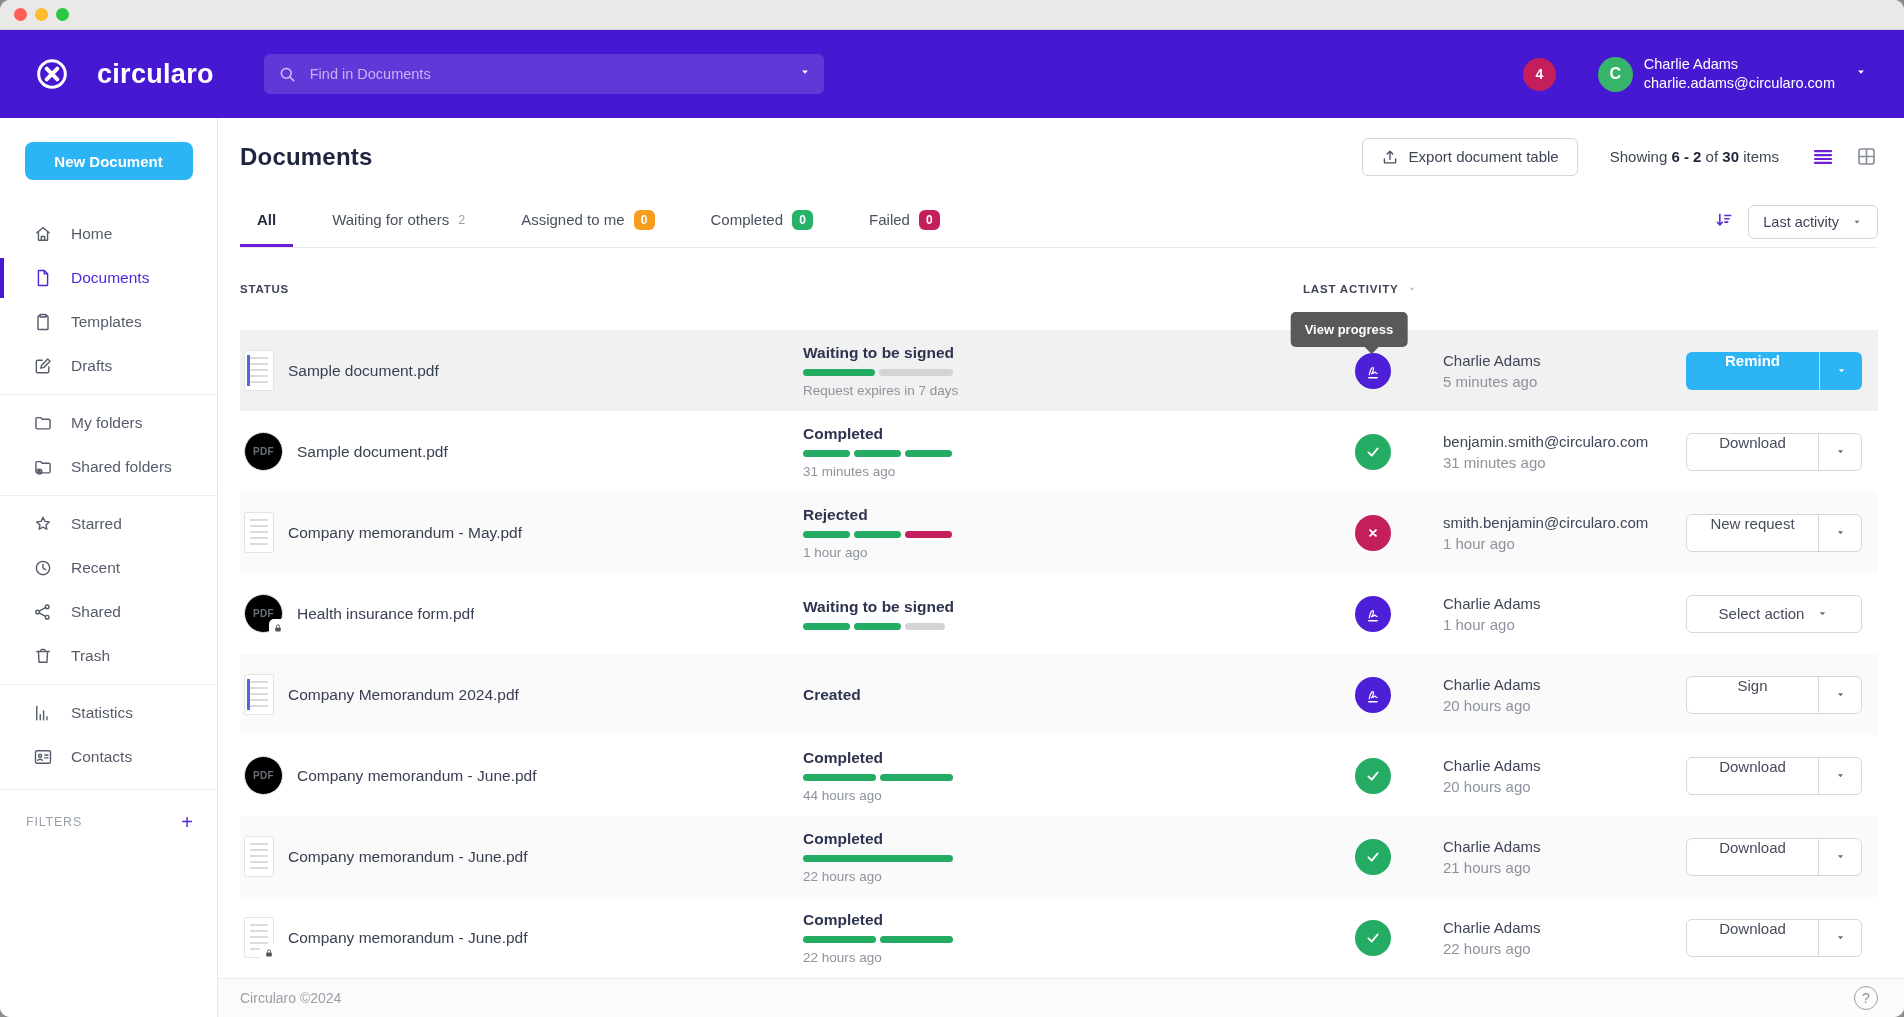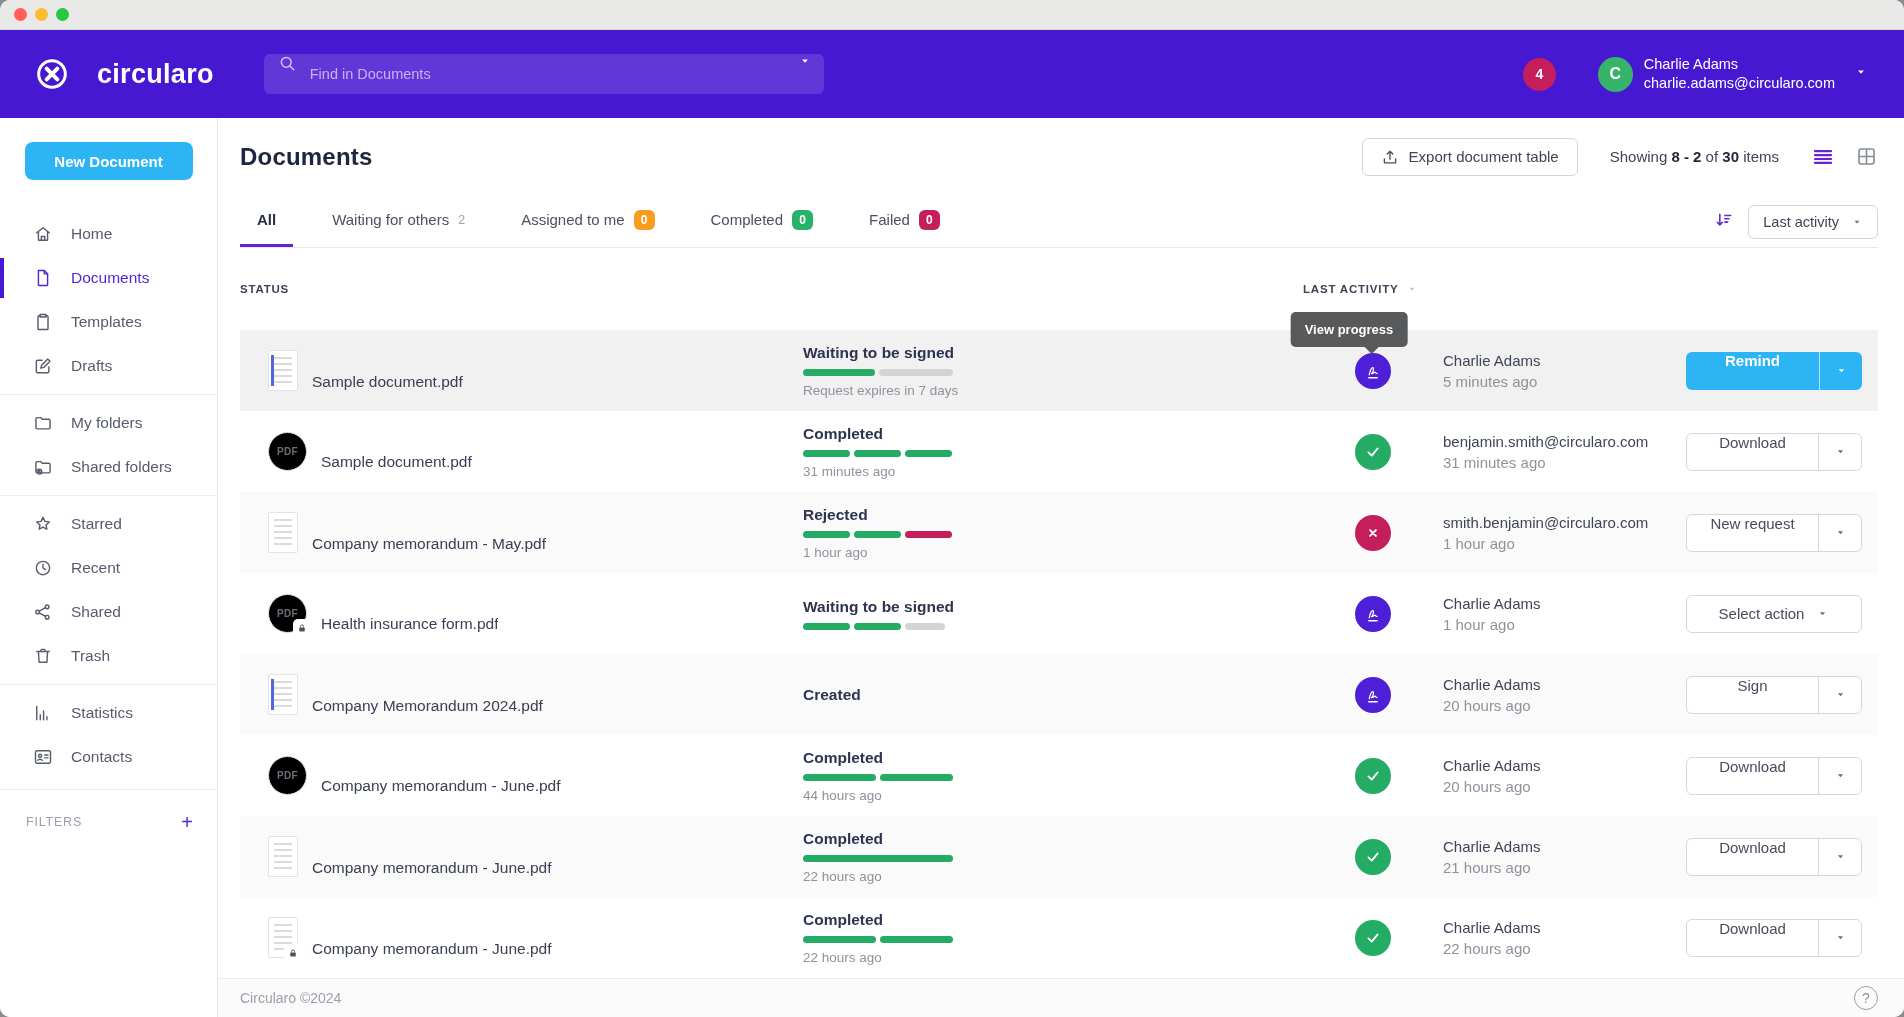--- a/index.html
+++ b/index.html
@@ -9,21 +9,21 @@
   
   .titlebar { height:30px; background:#e9e9e7; border-bottom:1px solid #d4d4d2; display:flex; align-items:center; padding-left:14px; gap:8px; flex:0 0 auto; }
   .light { width:13px; height:13px; border-radius:50%; }
   .light.red{ background:#ff5f57; } .light.yellow{ background:#febc2e; } .light.green{ background:#28c840; }
 
   
   .topbar { height:88px; background:#4718d1; display:flex; align-items:center; padding:0 36px; flex:0 0 auto; }
   .brand { display:flex; align-items:center; gap:29px; }
   .brand svg { width:32px; height:32px; display:block; }
   .brand-name { color:#fff; font-size:27px; font-weight:bold; letter-spacing:.3px; }
-  .searchbar { margin-left:50px; width:560px; height:40px; background:rgba(255,255,255,.14); border-radius:6px; display:flex; padding:0 12px 0 14px; }
+  .searchbar { margin-left:50px; width:560px; height:40px; background:rgba(255,255,255,.14); border-radius:6px; display:flex; align-items:center; padding:0 12px 0 14px; }
   .searchbar svg { width:18px; height:18px; color:#cfc3f7; flex:0 0 auto; }
   .searchbar input { flex:1; margin-left:14px; background:transparent; border:none; outline:none; color:#fff; font-size:14.5px; font-family:"Liberation Sans",sans-serif; }
   .searchbar input::placeholder { color:#c3b4f6; }
   .search-caret svg { width:14px; height:14px; color:#fff; cursor:pointer; }
   .top-right { margin-left:auto; display:flex; align-items:center; gap:42px; }
   .notif-badge { width:33px; height:33px; border-radius:50%; background:#c41e5c; color:#fff; font-size:14px; font-weight:bold; display:flex; align-items:center; justify-content:center; cursor:pointer; }
   .userblock { display:flex; align-items:center; gap:11px; cursor:pointer; }
   .avatar { width:35px; height:35px; border-radius:50%; background:#35b46a; color:#fff; font-size:16px; font-weight:bold; display:flex; align-items:center; justify-content:center; }
   .user-lines { color:#fff; font-size:14.5px; line-height:1.3; }
   .user-caret svg { width:14px; height:14px; color:#fff; margin-left:8px; }
@@ -72,21 +72,21 @@
   
   .tgrid { display:grid; grid-template-columns:1fr 500px 140px 243px 192px; align-items:center; }
   .thead { height:82px; }
   .th { font-size:11.5px; font-weight:bold; letter-spacing:.8px; color:#3d4254; display:flex; align-items:center; gap:6px; }
   .th svg { width:14px; height:14px; }
   .th.name-th { padding-left:8px; cursor:pointer; }
   .th.la-th { cursor:pointer; }
   .trow { height:81px; }
   .trow.shade-highlight { background:#f1f1f2; }
   .trow.shade-alt { background:#fafafa; }
-  .name-cell { display:flex; align-items:flex-end; gap:14px; padding-left:28px; min-width:0; }
+  .name-cell { display:flex; align-items:center; gap:14px; padding-left:4px; min-width:0; }
   .doc-name { font-size:15.5px; color:#3a4053; white-space:nowrap; overflow:hidden; text-overflow:ellipsis; }
   .star svg { width:21px; height:21px; color:#f5a623; cursor:pointer; flex:0 0 auto; }
   .doc-thumb { position:relative; width:30px; height:41px; background:#fff; border:1px solid #e3e3e5; border-radius:2px; flex:0 0 auto; }
   .doc-thumb::before { content:""; position:absolute; left:5px; right:5px; top:6px; bottom:6px; background:repeating-linear-gradient(to bottom,#d9dbde 0 2px,transparent 2px 6px); }
   .doc-thumb.accent::after { content:""; position:absolute; left:2px; top:4px; bottom:4px; width:2.5px; background:#5566d9; }
   .pdf-circle { position:relative; width:39px; height:39px; border-radius:50%; border:1px solid #e4e4e6; background:#000000; color:#6a6f7a; font-size:10px; font-weight:bold; letter-spacing:.4px; display:flex; align-items:center; justify-content:center; flex:0 0 auto; }
   .lock-badge { position:absolute; right:-4px; bottom:-4px; width:17px; height:17px; border-radius:5px; background:#fff; display:flex; align-items:center; justify-content:center; }
   .lock-badge svg { width:12px; height:12px; color:#4f545c; }
 
   .status-cell { display:flex; flex-direction:column; justify-content:center; gap:7px; }
@@ -279,21 +279,21 @@
           <h1 class="page-title">Documents</h1>
           <div class="head-right">
             <button class="export-btn">
               <svg viewBox="0 0 24 24" fill="none" stroke="currentColor" stroke-width="1.8" stroke-linecap="round" stroke-linejoin="round">
                   <path d="M12 15V4.5M8.3 8L12 4.3 15.7 8"></path>
                   <path d="M4.5 14.5V19a.8.8 0 0 0 .8.8h13.4a.8.8 0 0 0 .8-.8v-4.5"></path>
                 </svg>
               <span>Export document table</span>
             </button>
             <div class="showing">
-              <span>Showing</span> <b>8 - 2</b> <span>of</span> <b>30</b> <span>items</span>
+              <span>Showing</span> <b>6 - 2</b> <span>of</span> <b>30</b> <span>items</span>
             </div>
             <div class="view-icons">
               <button class="vbtn list-ic">
                   <svg viewBox="0 0 24 24" fill="none" stroke="currentColor" stroke-width="2.2" stroke-linecap="round">
                     <path d="M4 6.2h16M4 10.1h16M4 14h16M4 17.9h16"></path>
                   </svg>
                 </button>
               <button class="vbtn grid-ic">
                   <svg viewBox="0 0 24 24" fill="none" stroke="currentColor" stroke-width="1.7">
                     <rect x="4.2" y="4.2" width="15.6" height="15.6" rx="2"></rect>

